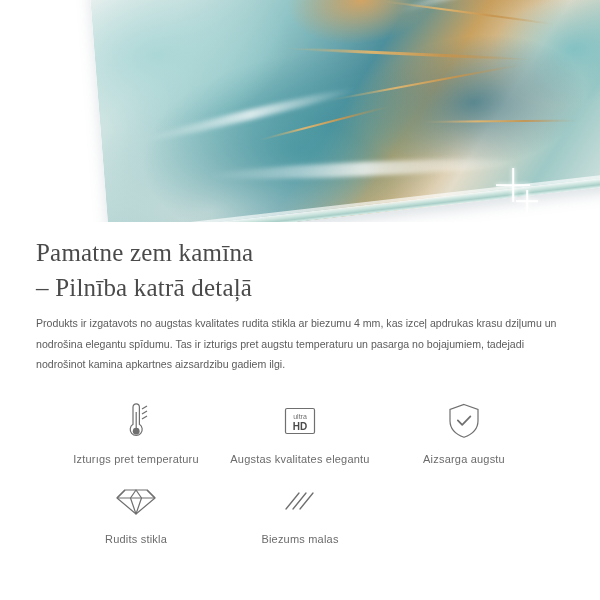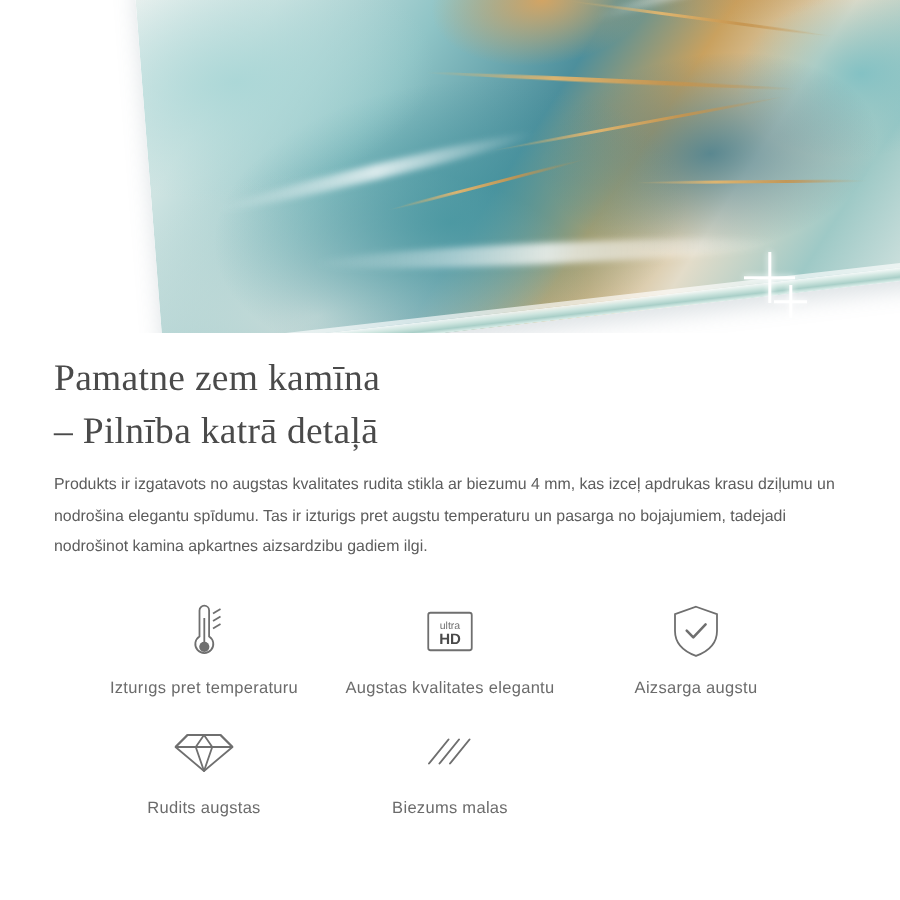--- a/index.html
+++ b/index.html
@@ -218,21 +218,21 @@
 
       <div class="feature">
         <div class="feature-icon">
           <svg width="40" height="34" viewBox="0 0 40 34" fill="none" stroke="#6f6f6f" stroke-width="1.2" stroke-linejoin="round">
             <path d="M9 6h22l8 8-19 16L1 14z"></path>
             <path d="M1 14h38"></path>
             <path d="M9 6l-8 8M31 6l8 8"></path>
             <path d="M14.5 14 20 6l5.5 8L20 30z"></path>
           </svg>
         </div>
-        <div class="feature-label">Rudits augstas</div>
+        <div class="feature-label">Rudits stikla</div>
       </div>
 
       <div class="feature">
         <div class="feature-icon">
           <svg width="40" height="32" viewBox="0 0 40 32" fill="none" stroke="#6f6f6f" stroke-width="1.3" stroke-linecap="round">
             <line x1="6" y1="24" x2="19" y2="8"></line>
             <line x1="13" y1="24" x2="26" y2="8"></line>
             <line x1="20" y1="24" x2="33" y2="8"></line>
           </svg>
         </div>

